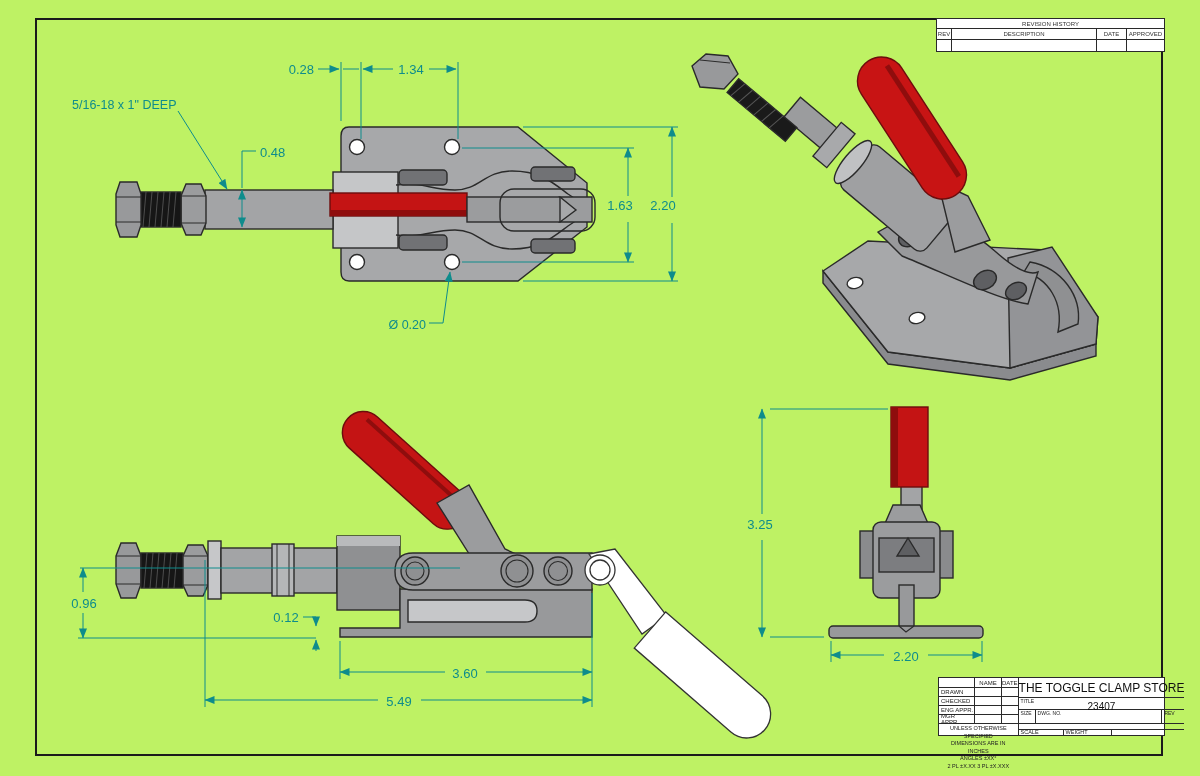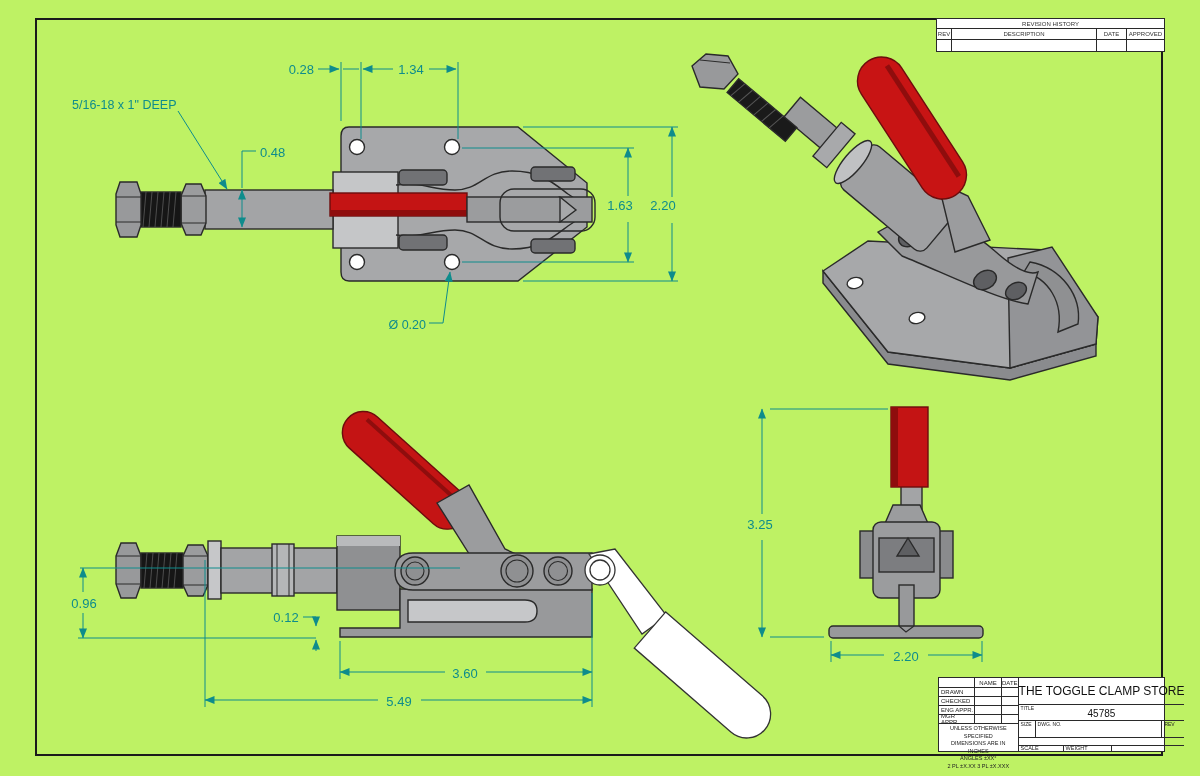--- a/index.html
+++ b/index.html
@@ -11,21 +11,21 @@
   .sm{font-size:12.5px;}
   
   .rev-table{position:absolute;left:936px;top:18px;width:229px;background:#fff;border:1px solid #2a2a2a;box-sizing:border-box;font-size:6px;color:#333;line-height:1;}
   .rt-title{height:9px;border-bottom:1px solid #2a2a2a;display:flex;align-items:center;justify-content:center;}
   .rt-row{display:grid;grid-template-columns:15px 145px 30px 1fr;}
   .rt-head>div{height:10px;display:flex;align-items:center;justify-content:center;}
   .rt-head{border-bottom:1px solid #2a2a2a;}
   .rt-blank>div{height:11px;}
   .br{border-right:1px solid #2a2a2a;}
   
-  .title-block{position:absolute;left:938px;top:677px;width:227px;height:75px;background:#fff;border:1.5px solid #2a2a2a;box-sizing:border-box;display:flex;font-size:6px;color:#222;line-height:1;}
+  .title-block{position:absolute;left:938px;top:677px;width:227px;height:59px;background:#fff;border:1.5px solid #2a2a2a;box-sizing:border-box;display:flex;font-size:6px;color:#222;line-height:1;}
   .tb-left{width:92px;border-right:1px solid #2a2a2a;box-sizing:border-box;display:flex;flex-direction:column;}
   .tb-hrow{display:grid;grid-template-columns:36px 27px 1fr;border-bottom:1px solid #2a2a2a;}
   .tb-hrow>div,.tb-row>div{height:9px;display:flex;align-items:center;padding-left:2px;box-sizing:border-box;}
   .tb-hrow>div{justify-content:center;padding-left:0;}
   .tb-row{display:grid;grid-template-columns:36px 27px 1fr;border-bottom:1px solid #2a2a2a;}
   .tb-row>div{height:8px;}
   .tb-note{flex:1;display:flex;flex-direction:column;align-items:center;justify-content:center;text-align:center;font-size:5.5px;line-height:7.5px;padding:1px;}
   .tb-right{flex:1;display:flex;flex-direction:column;}
   .tb-company{height:27px;border-bottom:1px solid #2a2a2a;display:flex;align-items:center;justify-content:center;font-size:12px;color:#111;white-space:nowrap;}
   .tb-title-row{height:16px;border-bottom:1px solid #2a2a2a;position:relative;}
@@ -329,21 +329,21 @@
         <div>UNLESS OTHERWISE SPECIFIED</div>
         <div>DIMENSIONS ARE IN INCHES</div>
         <div>ANGLES ±XX°</div>
         <div>2 PL ±X.XX 3 PL ±X.XXX</div>
       </div>
     </div>
     <div class="tb-right">
       <div class="tb-company">THE TOGGLE CLAMP STORE</div>
       <div class="tb-title-row">
         <span class="tb-title-label">TITLE</span>
-        <div class="tb-part">45785</div>
+        <div class="tb-part">23407</div>
       </div>
       <div class="tb-size-row">
         <div class="br">
             <span class="lbl">SIZE</span>
           </div>
         <div class="br">
             <span class="lbl">DWG. NO.</span>
           </div>
         <div>
             <span class="lbl">REV</span>

